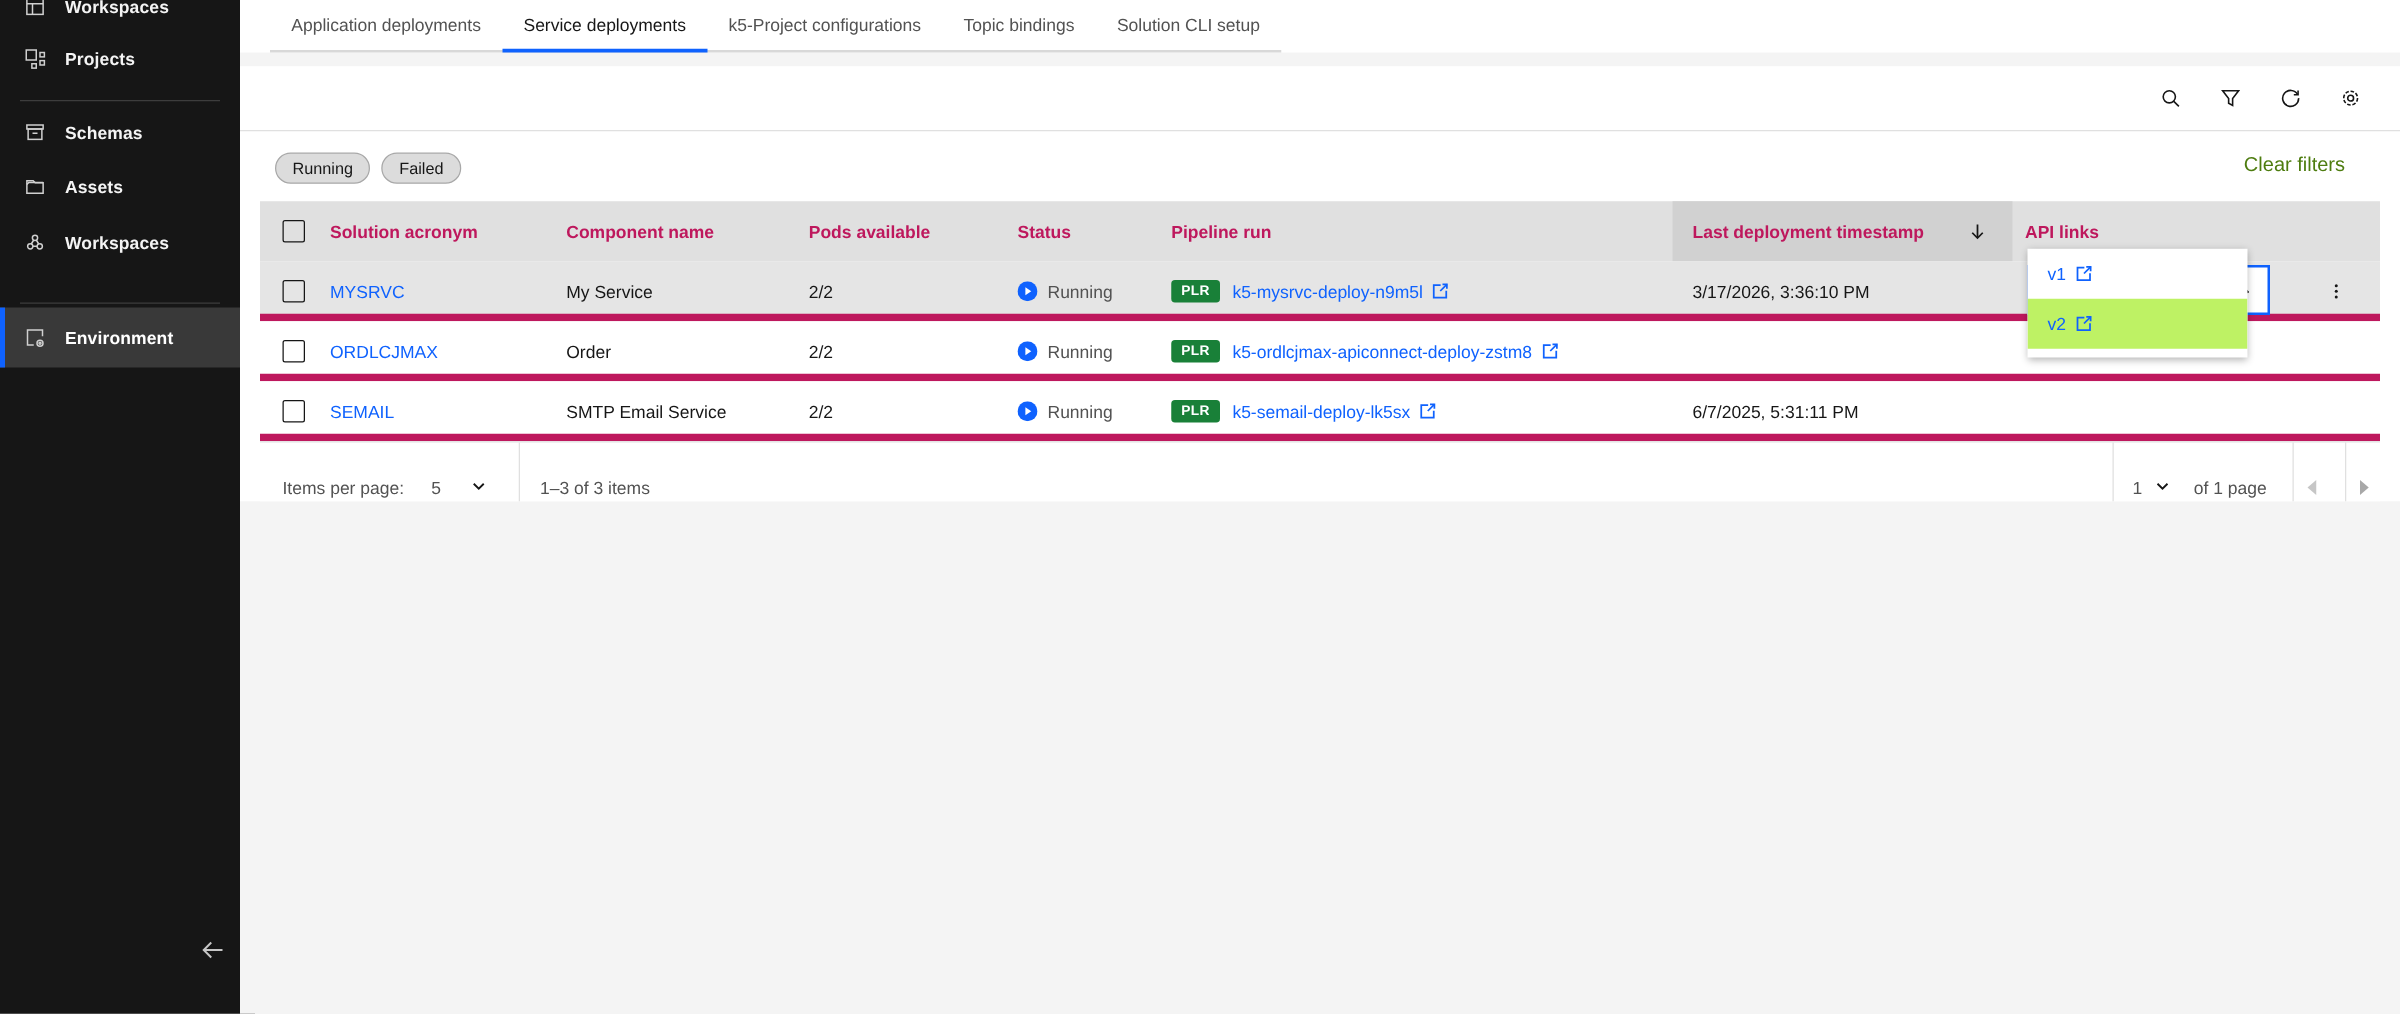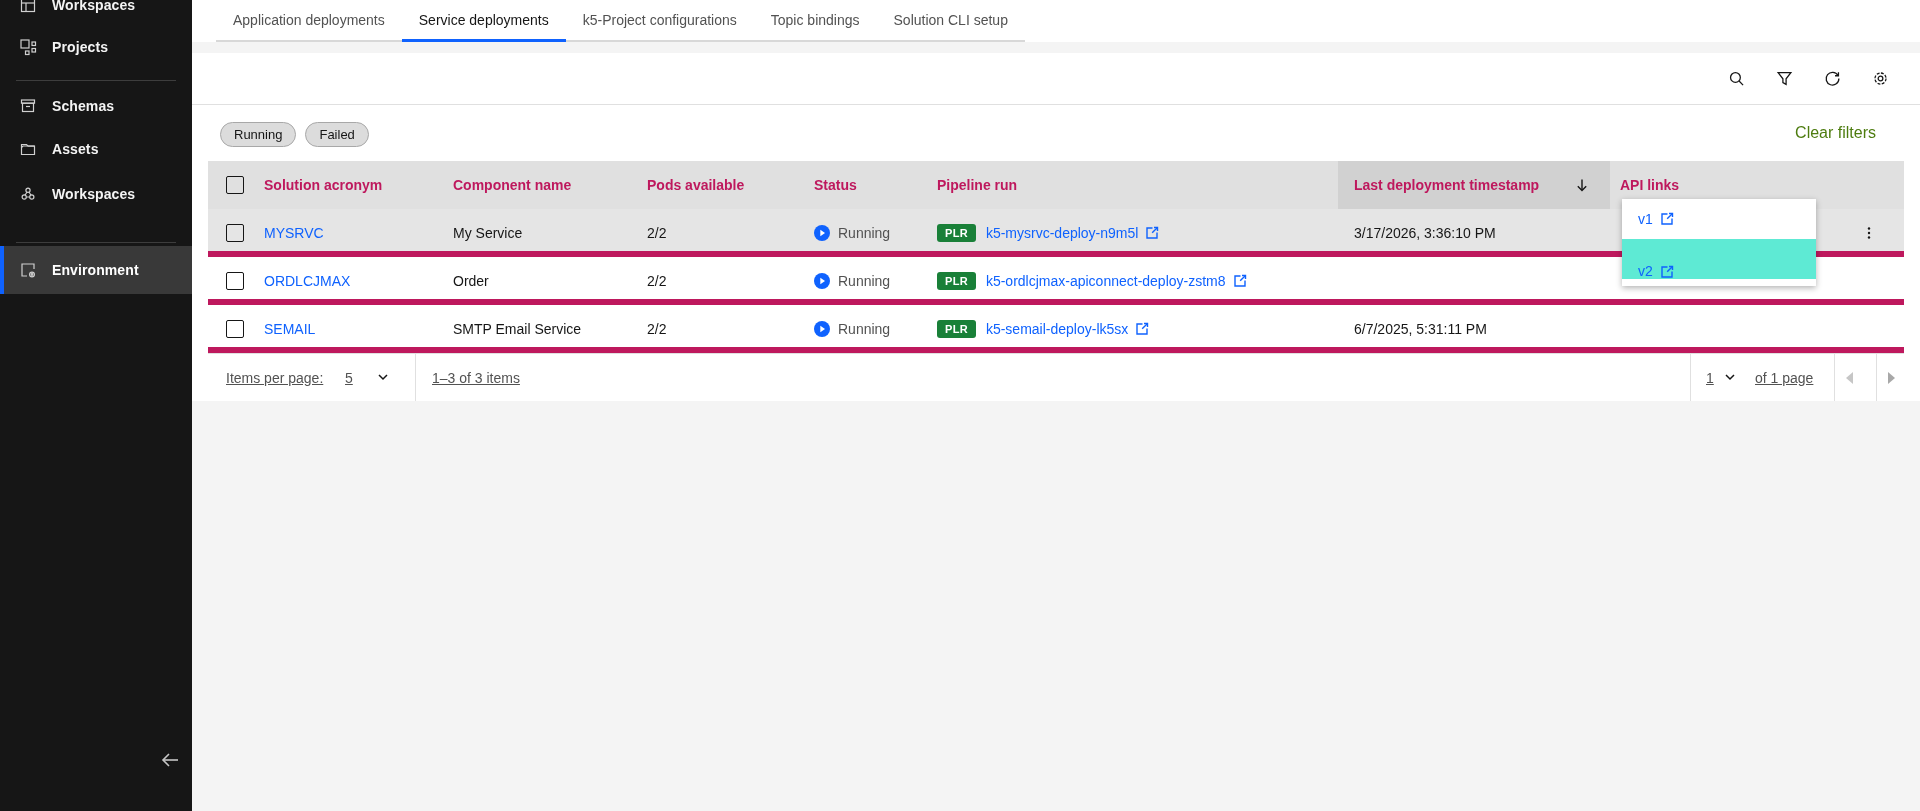--- a/index.html
+++ b/index.html
@@ -62,29 +62,29 @@
 
   
   .dd-trigger { position:absolute; left:1414px; top:3px; width:194px; height:40px; background:#ffffff;
                 border:2px solid #0f62fe; display:flex; align-items:center; justify-content:space-between;
                 padding:0 13px 0 15px; cursor:pointer; color:#393939; }
   .dd-trigger svg { stroke:#161616; fill:none; stroke-width:1.5; }
   .kebab { position:absolute; left:1646px; top:9px; width:30px; height:30px; display:flex; align-items:center;
            justify-content:center; cursor:pointer; }
 
   
-  .dd-menu { position:absolute; left:1622px; top:252px; width:194px; height:87px; background:#ffffff;
+  .dd-menu { position:absolute; left:1622px; top:252px; width:176px; height:87px; background:#ffffff;
              overflow:hidden; box-shadow:0 2px 6px rgba(0,0,0,.3); z-index:10; }
   .dd-item { height:40px; display:flex; align-items:center; padding-left:16px; color:#0f62fe; cursor:pointer; }
-  .dd-item.hl { background:#5eead4;align-items:flex-end; }
+  .dd-item.hl { background:#bef264; }
 
   
   .pager { position:absolute; left:16px; top:300px; width:1696px; height:48px; border-top:1px solid #e0e0e0;
            background:#ffffff; font-size:14px; color:#525252; }
-  .pg { position:absolute; top:0; height:47px; display:flex; align-items:center;text-decoration:underline; }
+  .pg { position:absolute; top:12px; height:47px; display:flex; align-items:center; }
   .vdiv { position:absolute; top:0; width:1px; height:47px; background:#e0e0e0; }
   .chev svg { stroke:#161616; fill:none; stroke-width:1.5; }
   .caret { width:0; height:0; border-top:6px solid transparent; border-bottom:6px solid transparent; }
   .caret.prev { border-right:7px solid #c6c6c6; }
   .caret.next { border-left:7px solid #a8a8a8; }
 </style>
 </head>
 <body>
 
 <nav class="sidebar" id="sidebar">

